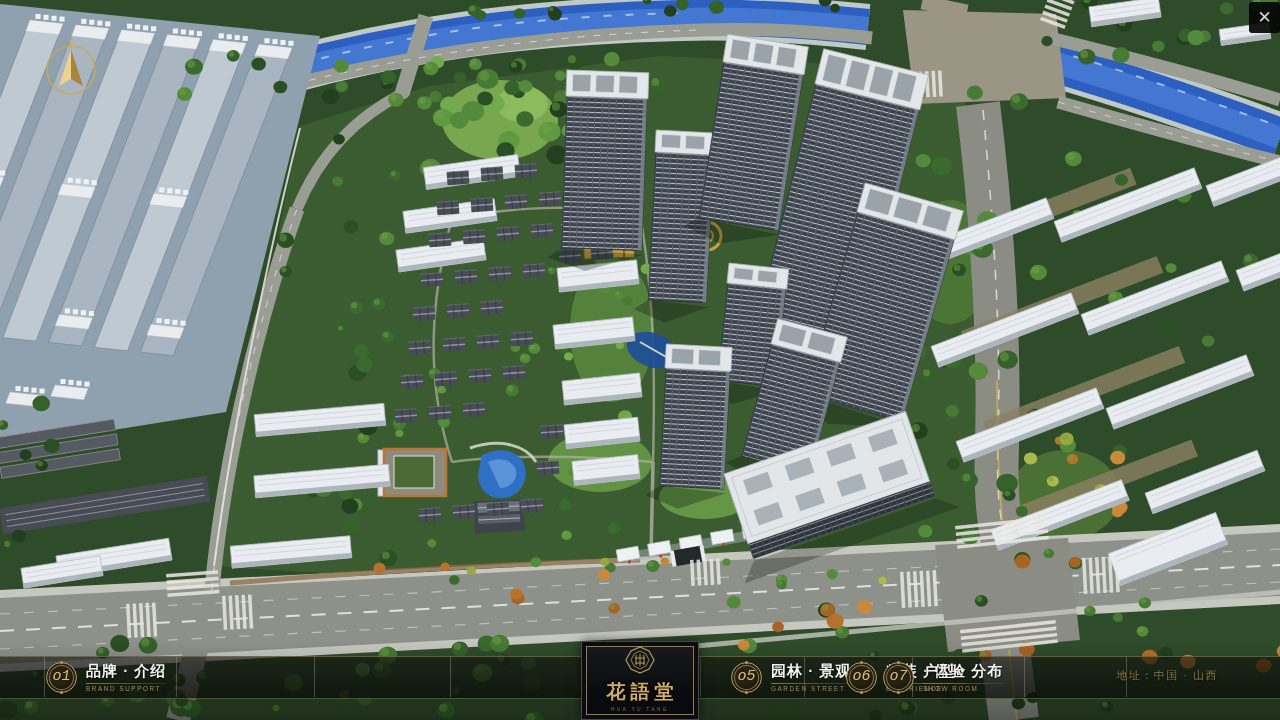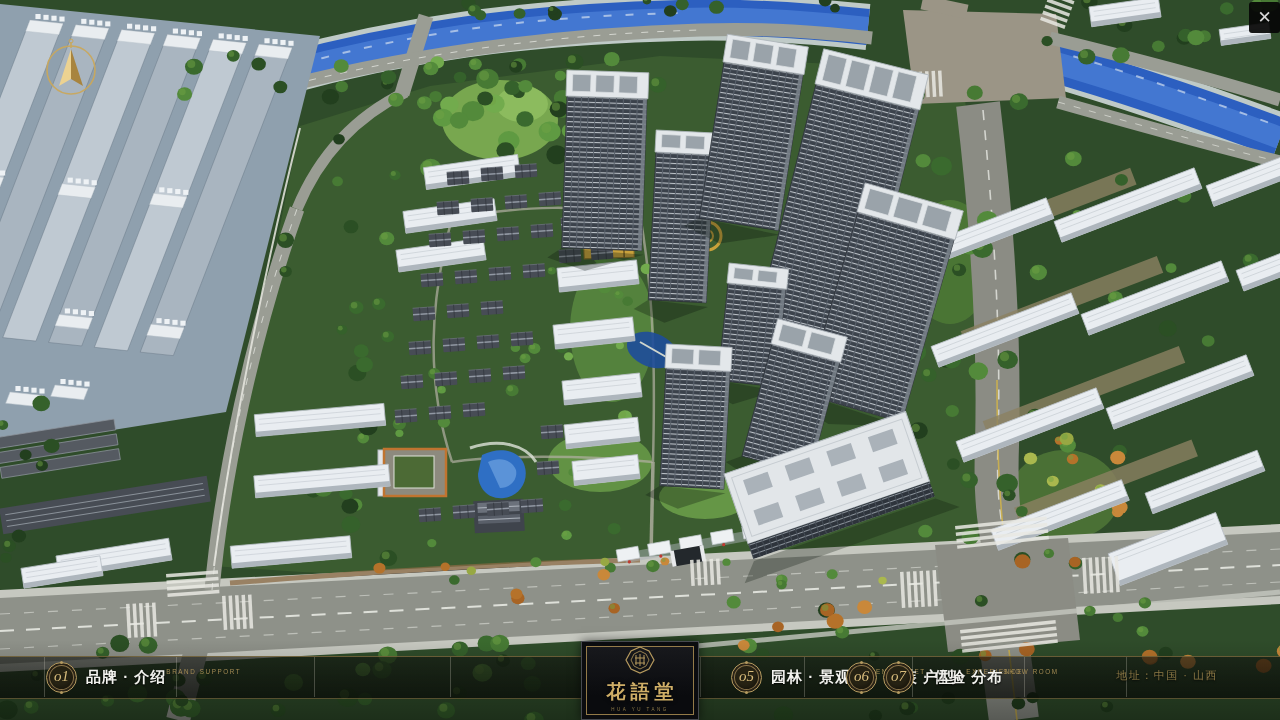--- a/index.html
+++ b/index.html
@@ -17,26 +17,26 @@
             background:linear-gradient(rgba(0,0,0,0),rgba(0,0,0,.38));pointer-events:none;}
   
   #menubar{position:absolute;left:0;top:656px;width:1280px;height:41px;
            background:linear-gradient(rgba(16,18,14,.60),rgba(8,10,7,.72));
            border-top:1px solid rgba(150,128,74,.65);border-bottom:1px solid rgba(150,128,74,.5);}
   .sep{position:absolute;top:657px;width:1px;height:40px;background:rgba(210,205,190,.28);}
   .mi{position:absolute;top:657px;height:40px;display:flex;align-items:center;cursor:pointer;}
   .badge{width:29px;height:29px;border-radius:50%;flex:0 0 29px;margin-right:9px;position:relative;
          background:radial-gradient(circle at 45% 40%,#262213 40%,#141109 75%);
          border:1px solid #b49a60;box-shadow:inset 0 0 0 2px rgba(0,0,0,.7),inset 0 0 0 3px #8a744a;
-         color:#d9bd7c;font-family:Liberation Serif, serif;font-style:italic;
+         color:#d9bd7c;font-family:Liberation Mono, monospace;font-style:italic;
          font-size:15px;line-height:27px;text-align:center;}
   .badge::before,.badge::after{content:"";position:absolute;left:50%;width:3px;height:3px;margin-left:-1.5px;
          border-radius:50%;background:#b49a60;}
   .badge::before{top:-2px;} .badge::after{bottom:-2px;}
-  .mtxt{display:flex;align-items:flex-start;}
+  .mtxt{display:flex;flex-direction:column;align-items:flex-start;}
   .zh{color:#f2f2ee;font-size:15px;font-weight:bold;letter-spacing:1px;white-space:nowrap;
       text-shadow:0 1px 2px rgba(0,0,0,.8);}
   .mline{height:1px;background:linear-gradient(90deg,#8a744a,rgba(138,116,74,.2));align-self:stretch;margin:2px 0 1px;}
   .en{color:#a58c54;font-size:6.3px;letter-spacing:1.6px;white-space:nowrap;}
   
   #logo{position:absolute;left:581px;top:641px;width:118px;height:79px;box-sizing:border-box;
         background:linear-gradient(#191a1e,#0a0b0e 70%);border:1px solid #46494f;
         box-shadow:inset 0 0 0 4px #0b0c0f,inset 0 0 0 5px rgba(172,142,82,.85),0 0 10px rgba(0,0,0,.6);
         display:flex;flex-direction:column;align-items:center;cursor:pointer;}
   #logoTitle{color:#cfae67;font-family:"DejaVu Serif","Liberation Serif",serif;font-weight:bold;

